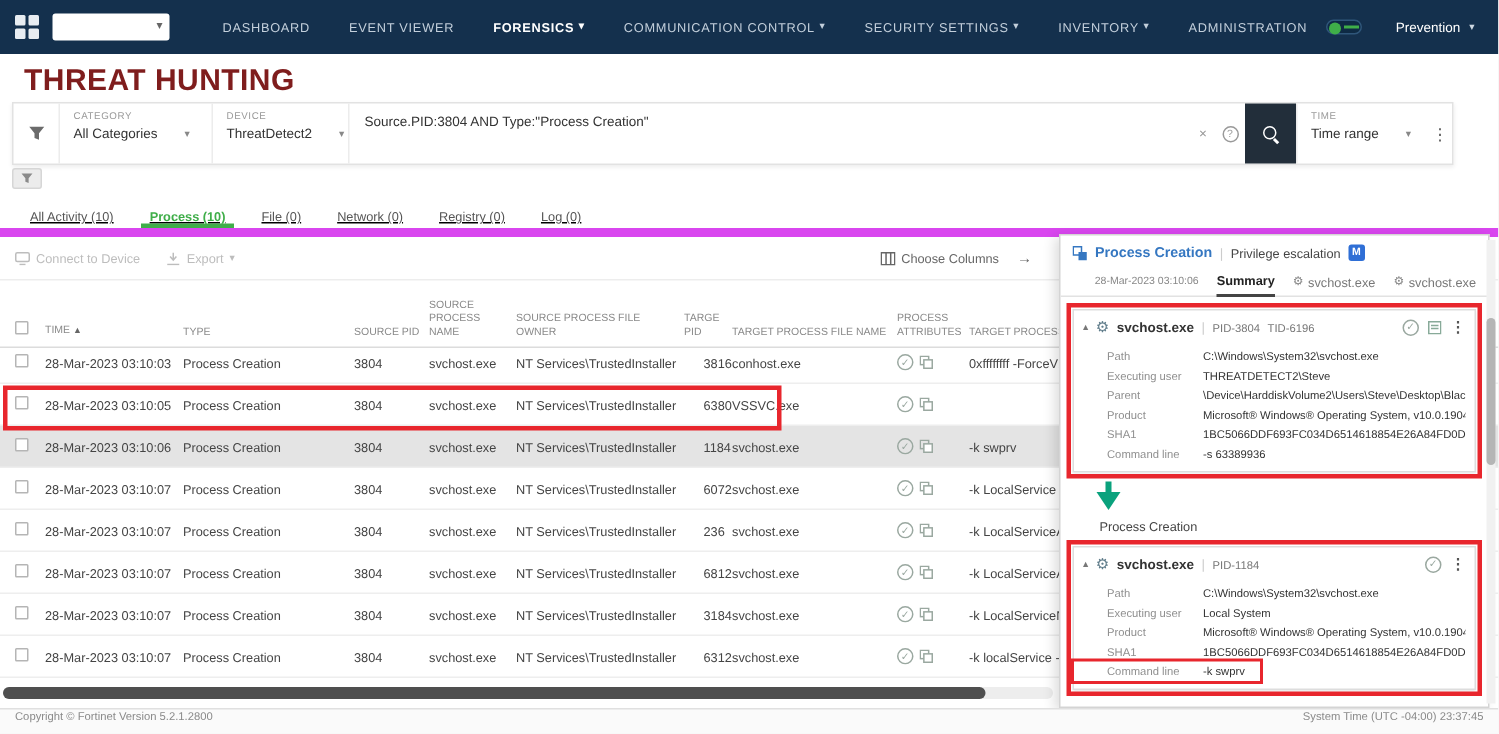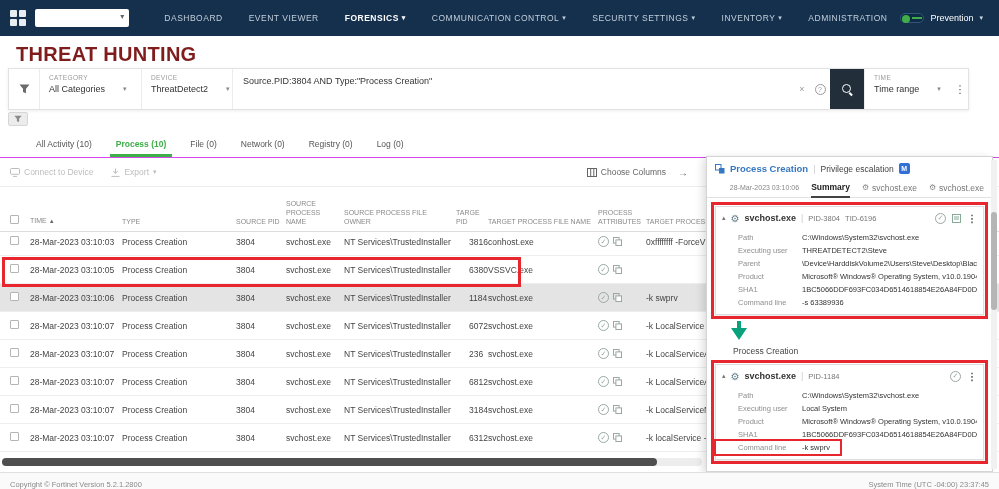--- a/index.html
+++ b/index.html
@@ -21,21 +21,21 @@
               cursor:pointer; white-space:nowrap; display:flex; align-items:center; gap:3px; }
   .nav-item.active { color:#fff; font-weight:bold; }
   .caret { display:none; font-size:7px; color:inherit; }
   .caret.show { display:inline-block; }
   .nav-right { margin-left:auto; display:flex; align-items:center; gap:6px; margin-right:16px; }
   .toggle { width:24px; height:10px; border-radius:5px; background:#0e2a44; border:1px solid #2f567a;
             position:relative; display:inline-block; cursor:pointer; }
   .toggle .knob { position:absolute; left:1px; top:0.5px; width:8px; height:8px; border-radius:50%;
                   background:#3fae49; }
   .toggle .bar { position:absolute; left:11px; top:3px; width:10px; height:2px; background:#3fae49; }
-  .mode-label { color:#fff; font-size:9px; cursor:pointer; }
+  .mode-label { color:#fff; font-size:9px; cursor:pointer;margin-left:16px; }
   .nav-right .caret { display:inline-block; color:#cfd8e2; }
 
   
   .page-title { position:absolute; top:43px; left:16px; font-size:20px; font-weight:bold;
                 color:#7f1d1d; letter-spacing:.3px; }
 
   
   .filterbar { position:absolute; top:68px; left:8px; right:30px; height:42px; background:#fff;
                border:1px solid #e2e2e2; box-shadow:0 1px 3px rgba(0,0,0,.08);
                display:flex; align-items:stretch; }
@@ -60,22 +60,22 @@
   .mag::after { content:''; position:absolute; left:8.5px; top:8.5px; width:4px; height:1.5px;
                 background:#fff; transform:rotate(45deg); transform-origin:0 0; }
   .fb-time { width:88px; border-left:1px solid #ececec; }
   .fb-kebab { width:16px; display:flex; align-items:center; justify-content:center; color:#555;
               font-size:11px; cursor:pointer; }
   .filter-toggle { position:absolute; top:112px; left:8px; width:20px; height:14px; background:#ececec;
                    border:1px solid #d6d6d6; border-radius:2px; display:flex; align-items:center;
                    justify-content:center; cursor:pointer; }
 
   
-  .tabs { position:absolute; top:132px; left:0; right:0; height:26px; border-bottom:1px solid #d946ef;
-          display:flex; padding-left:24px; }
+  .tabs { position:absolute; top:132px; left:0; right:0; height:26px; border-bottom:6px solid #d946ef;
+          display:flex; padding-left:8px;text-decoration:underline; }
   .tab { font-size:8.5px; color:#555; padding:0 12px; line-height:25px; position:relative; cursor:pointer;
          white-space:nowrap; }
   .tab.active { color:#3fae49; font-weight:bold; }
   .tab.active::after { content:''; position:absolute; left:6px; right:6px; bottom:0; height:3px;
                        background:#3fae49; }
 
   
   .toolbar { position:absolute; top:158px; left:0; width:706px; height:28px; display:flex;
              align-items:center; padding:0 10px; }
   .tb-btn { display:flex; align-items:center; gap:4px; font-size:8.5px; color:#bdbdbd;
@@ -157,21 +157,21 @@
   .field.highlight { width:fit-content; padding-right:10px; outline:2.5px solid #e8262d; }
   .connector { margin:6px 0 2px 24px; }
   .arrow-stem { width:4px; height:7px; background:#0aa27d; margin-left:6px; }
   .arrow-head { width:0; height:0; border-left:8px solid transparent; border-right:8px solid transparent;
                 border-top:12px solid #0aa27d; }
   .conn-label { font-size:8.5px; color:#444; margin:6px 0 0 2px; }
 
   
   .footer { position:absolute; left:0; right:0; bottom:0; height:17px; background:#fafafa;
             border-top:1px solid #e0e0e0; display:flex; justify-content:space-between;
-            align-items:flex-end; padding:0 10px; font-size:7.5px; color:#8a8a8a; z-index:25; }
+            align-items:flex-start; padding:0 10px; font-size:7.5px; color:#8a8a8a; z-index:25; }
 
   
   .anno { position:absolute; border:3px solid #e8262d; pointer-events:none; z-index:8; }
   #anno-row { left:2px; top:257px; width:519px; height:30px; }
 </style>
 </head>
 <body>
 
 <div class="app">
 

